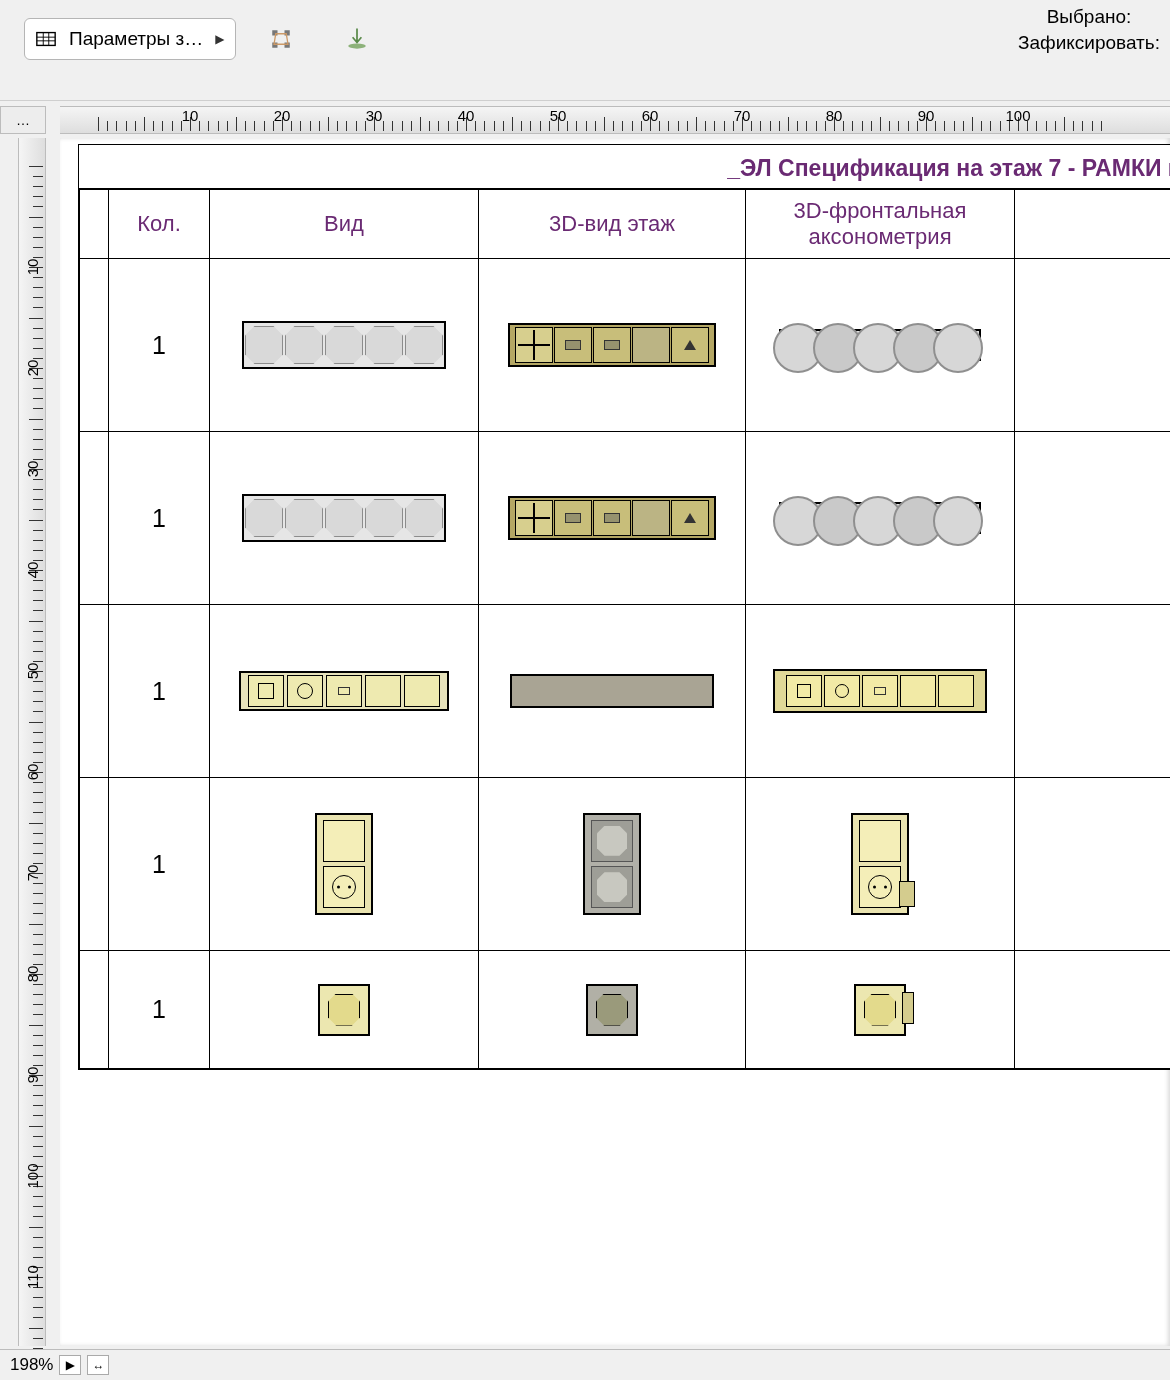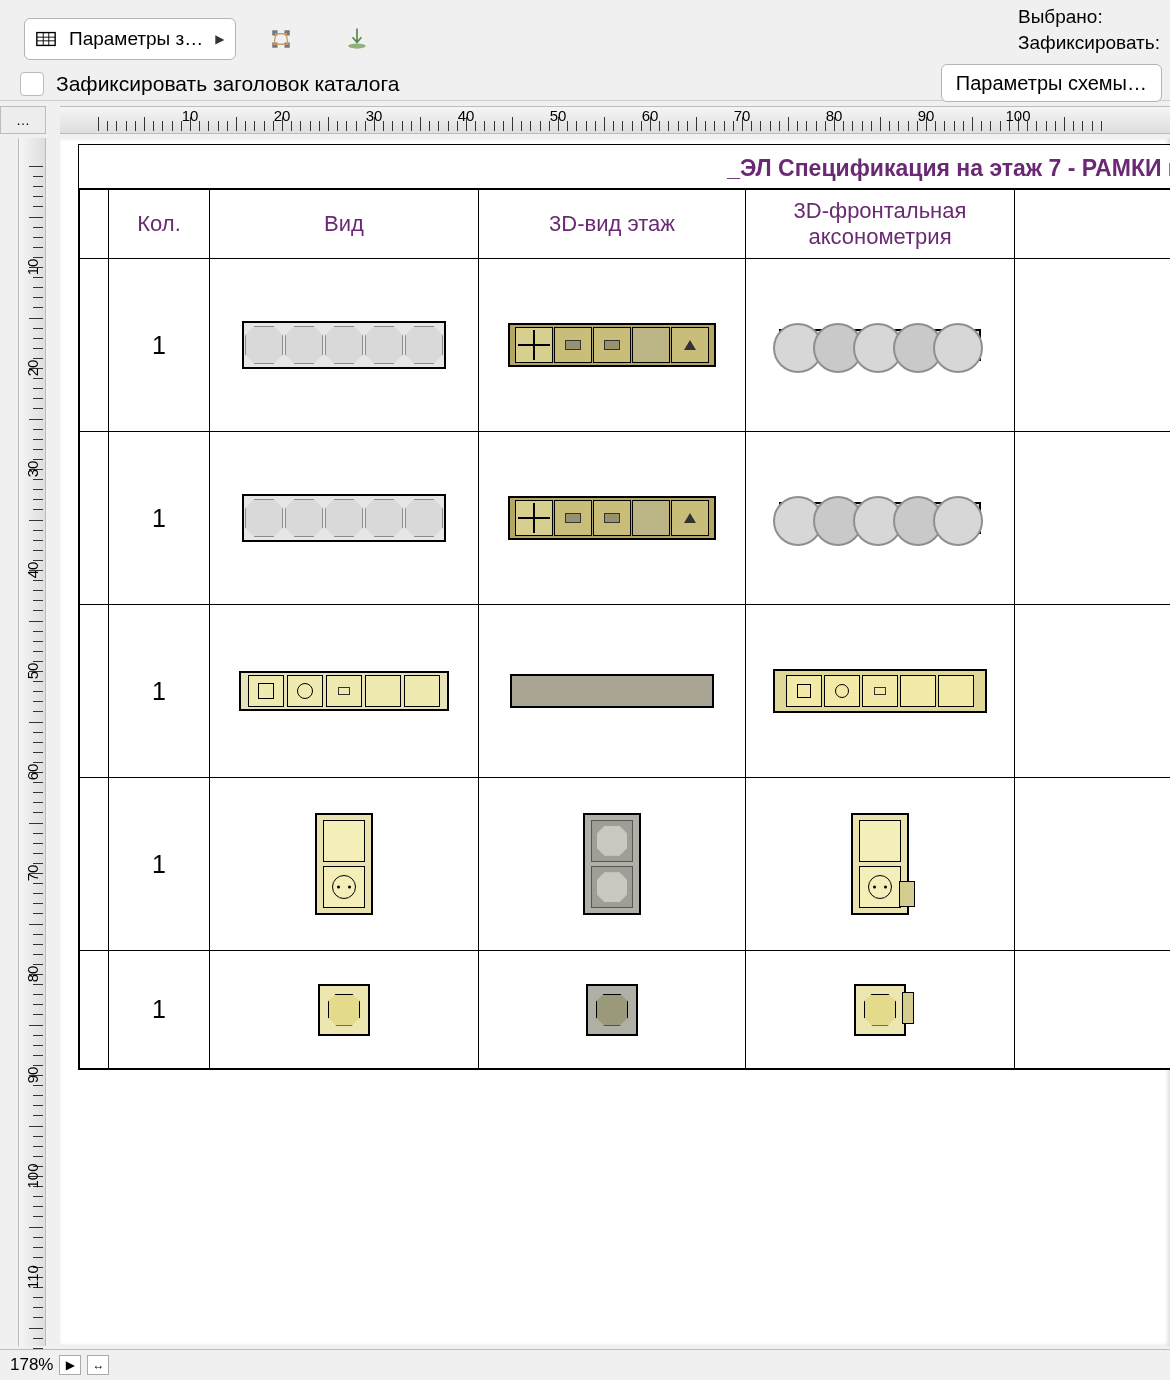--- a/index.html
+++ b/index.html
@@ -20,21 +20,21 @@
   
   .topbar{position:absolute;top:0;left:0;right:0;height:100px;border-bottom:1px solid #cfcfcf;}
   .tb-left{position:absolute;top:16px;left:24px;display:flex;align-items:center;gap:14px;}
   .dd{display:flex;align-items:center;height:40px;padding:0 10px;border:1px solid #b5b5b5;border-radius:6px;background:#fff;gap:12px;cursor:pointer;}
   .dd .ico{width:22px;height:22px;display:inline-block;}
   .dd .lbl{font-size:19px;}
   .arrow-r{font-size:12px;color:#333;}
   .toolbtn{width:60px;height:44px;display:inline-flex;align-items:center;justify-content:center;border:1px solid transparent;border-radius:6px;cursor:pointer;}
   .toolbtn svg{width:28px;height:28px;}
 
-  .tb-right{position:absolute;top:4px;right:0;text-align:left;font-size:19px;}
+  .tb-right{position:absolute;top:4px;right:0;text-align:center;font-size:19px;}
   .tb-right div{padding:2px 10px;}
 
   .header-checkbox{position:absolute;top:72px;left:20px;display:flex;align-items:center;gap:12px;font-size:21px;}
   .cb{width:22px;height:22px;border:1px solid #bababa;border-radius:4px;background:#fff;}
 
   .schemes-btn{position:absolute;top:64px;right:8px;height:36px;padding:0 14px;border:1px solid #b5b5b5;border-radius:6px;background:#fff;font-size:20px;display:flex;align-items:center;cursor:pointer;}
 
   
   .work{position:absolute;top:106px;left:0;right:0;bottom:34px;}
   .corner{position:absolute;top:0;left:0;width:44px;height:26px;border:1px solid #bcbcbc;background:#ededed;font-size:14px;display:flex;align-items:center;justify-content:center;}
@@ -151,28 +151,21 @@
             <path d="M16 4 L16 20 M11 14 L16 20 L21 14" fill="none" stroke="#5a8a4a" stroke-width="2"></path>
           </svg>
       </span>
     </div>
 
     <div class="tb-right">
       <div>Выбрано:</div>
       <div>Зафиксировать:</div>
     </div>
 
-    <div class="header-checkbox">
-      <span class="cb"></span>
-      <span>Зафиксировать заголовок каталога</span>
-    </div>
-
-    <div class="schemes-btn">
-      <span>Параметры схемы…</span>
-    </div>
+
   </div>
 
   <div class="work">
     <div class="corner">
         <span>…</span>
       </div>
 
     <div class="ruler-h">
       <div class="ticks" id="hticks">
           <div class="tick mid" style="left: 38px;"></div>
@@ -629,18 +622,18 @@
                 </td>
               <td></td>
             </tr>
           </tbody>
         </table>
       </div>
     </div>
   </div>
 
   <div class="bottombar">
-    <span>178%</span>
+    <span>198%</span>
     <span class="hsb">▶</span>
     <span class="hsb">↔</span>
   </div>
 
 </div>
 
 </body></html>

